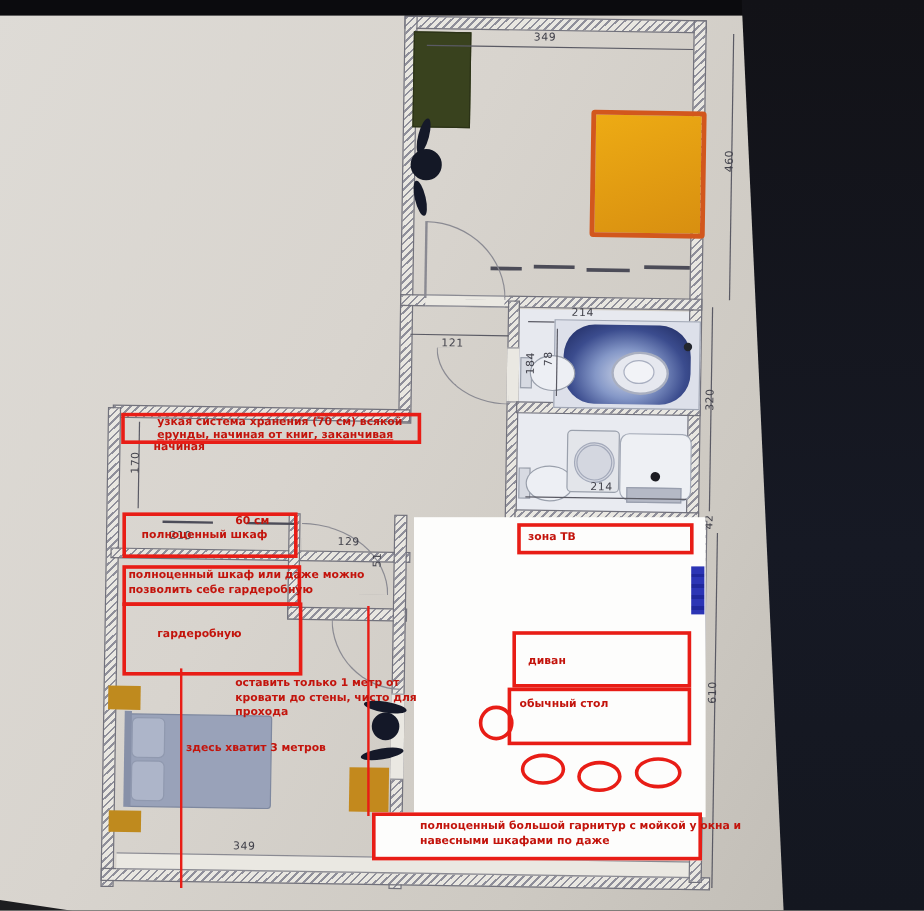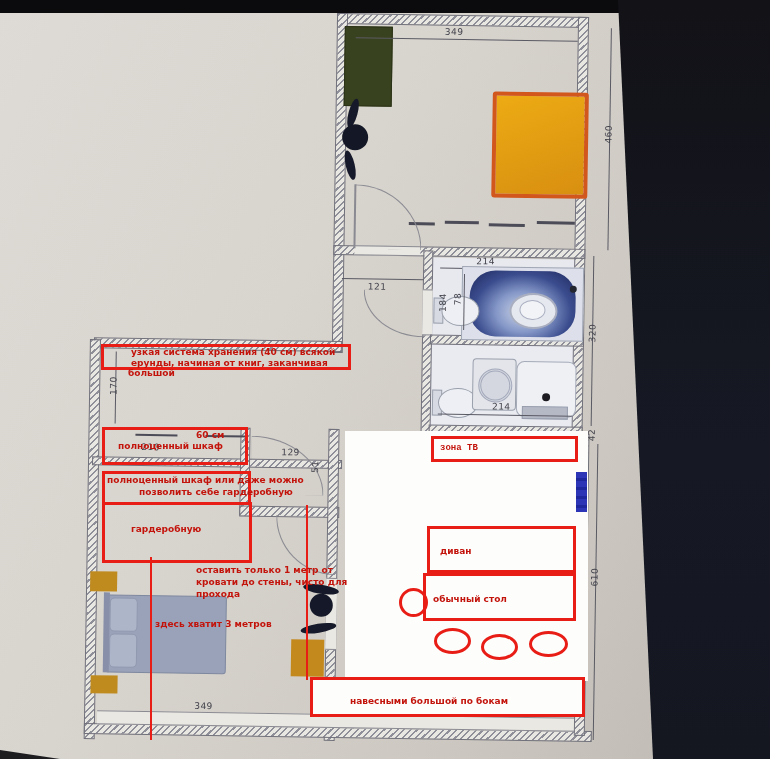--- a/index.html
+++ b/index.html
@@ -132,54 +132,55 @@
   </div>
 
   <div class="abs black" style="left:0;top:0;width:770px;height:13px;z-index:5;"></div>
   <div class="abs" style="left:0;top:0;width:770px;height:759px;z-index:5;background:linear-gradient(180deg,#121217,#161924 60%,#141720);clip-path:polygon(618px 0,770px 0,770px 759px,653px 759px);"></div>
   <div class="abs" style="left:0;top:748px;width:60px;height:11px;z-index:5;background:#1d1d20;clip-path:polygon(0 2px,60px 11px,0 11px);"></div>
 
   <div class="abs white" style="left:345px;top:431px;width:243px;height:250px;z-index:6;"></div>
   <div class="abs" style="left:576px;top:472px;width:11px;height:40px;z-index:6;background:repeating-linear-gradient(180deg,#2c35b5 0 6px,#1f279c 6px 9px);"></div>
 
   <div class="redbox" style="left:101px;top:344px;width:244px;height:20px;"></div>
-  <div class="redtext" style="left:131px;top:347px;">узкая система хранения (40 см) всякой</div>
+  <div class="redtext" style="left:131px;top:347px;">узкая система хранения (70 см) всякой</div>
   <div class="redtext" style="left:131px;top:358px;text-decoration:underline;text-decoration-color:#e81d16;">ерунды, начиная от книг, заканчивая</div>
-  <div class="redtext" style="left:128px;top:368px;">большой</div>
+  <div class="redtext" style="left:128px;top:368px;">начиная</div>
 
   <div class="redbox" style="left:102px;top:427px;width:140px;height:32px;"></div>
   <div class="redtext" style="left:196px;top:430px;">60 см</div>
   <div class="redtext" style="left:118px;top:441px;text-align:center;">полноценный шкаф</div>
 
   <div class="redbox" style="left:102px;top:471px;width:143px;height:28px;"></div>
   <div class="redtext" style="left:107px;top:475px;">полноценный шкаф или даже можно</div>
-  <div class="redtext" style="left:107px;top:487px;margin-left:32px;">позволить себе гардеробную</div>
+  <div class="redtext" style="left:107px;top:487px;">позволить себе гардеробную</div>
 
   <div class="redbox" style="left:102px;top:502px;width:144px;height:55px;"></div>
   <div class="redtext" style="left:131px;top:524px;">гардеробную</div>
 
   <div class="redtext" style="left:196px;top:565px;">оставить только 1 метр от</div>
   <div class="redtext" style="left:196px;top:577px;">кровати до стены, чисто для</div>
   <div class="redtext" style="left:196px;top:589px;">прохода</div>
 
   <div class="redtext" style="left:155px;top:619px;">здесь хватит 3 метров</div>
 
   <div class="redline" style="left:150px;top:557px;width:2px;height:183px;"></div>
   <div class="redline" style="left:306px;top:505px;width:2px;height:175px;"></div>
 
   <div class="redbox" style="left:431px;top:436px;width:141px;height:20px;"></div>
-  <div class="redtext" style="left:440px;top:443px;font-family:Liberation Mono, monospace;">зона ТВ</div>
+  <div class="redtext" style="left:440px;top:443px;">зона ТВ</div>
 
   <div class="redbox" style="left:427px;top:526px;width:143px;height:41px;"></div>
   <div class="redtext" style="left:440px;top:546px;">диван</div>
 
   <div class="redbox" style="left:423px;top:573px;width:147px;height:42px;"></div>
-  <div class="redtext" style="left:433px;top:582px;margin-top:12px;">обычный стол</div>
+  <div class="redtext" style="left:433px;top:582px;">обычный стол</div>
 
   <div class="redoval" style="left:399px;top:588px;width:23px;height:23px;"></div>
   <div class="redoval" style="left:434px;top:628px;width:31px;height:20px;"></div>
   <div class="redoval" style="left:481px;top:634px;width:31px;height:20px;"></div>
   <div class="redoval" style="left:529px;top:631px;width:33px;height:20px;"></div>
 
   <div class="redbox white" style="left:310px;top:677px;width:269px;height:34px;"></div>
-  <div class="redtext" style="left:350px;top:696px;">навесными большой по бокам</div>
+  <div class="redtext" style="left:350px;top:684px;">полноценный большой гарнитур с мойкой у окна и</div>
+  <div class="redtext" style="left:350px;top:696px;">навесными шкафами по даже</div>
 
 </div>
 
 </body></html>

